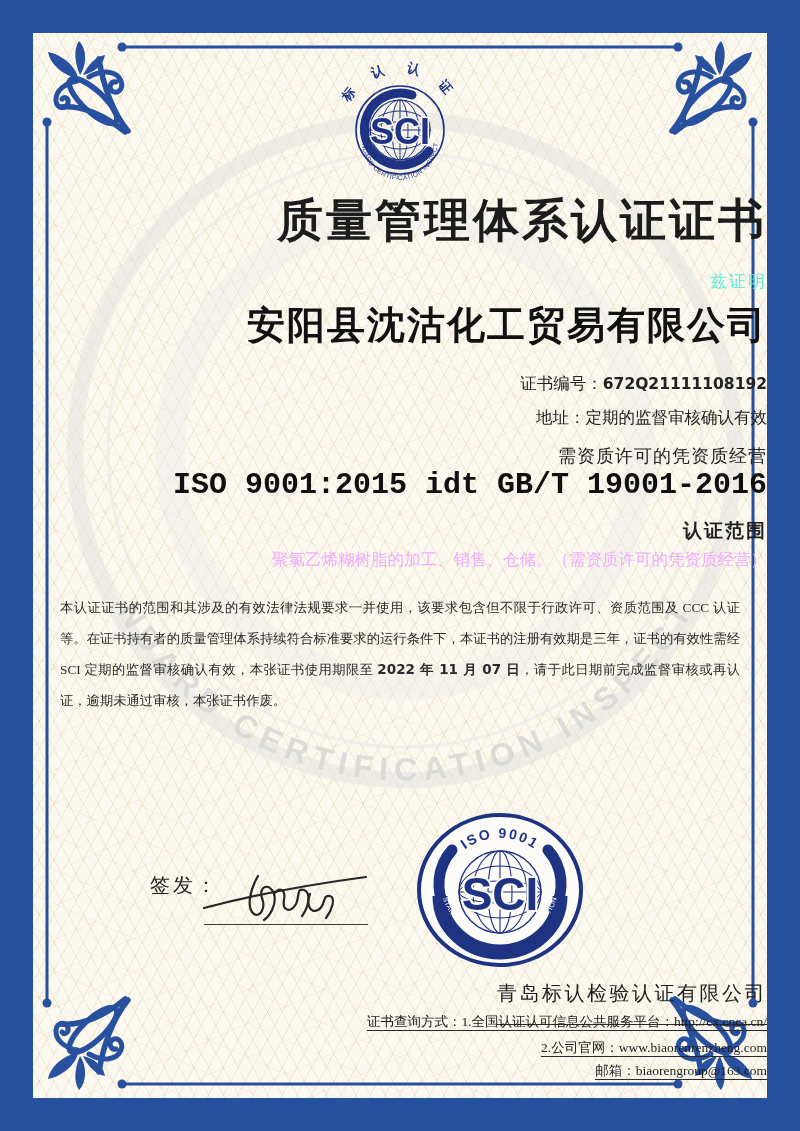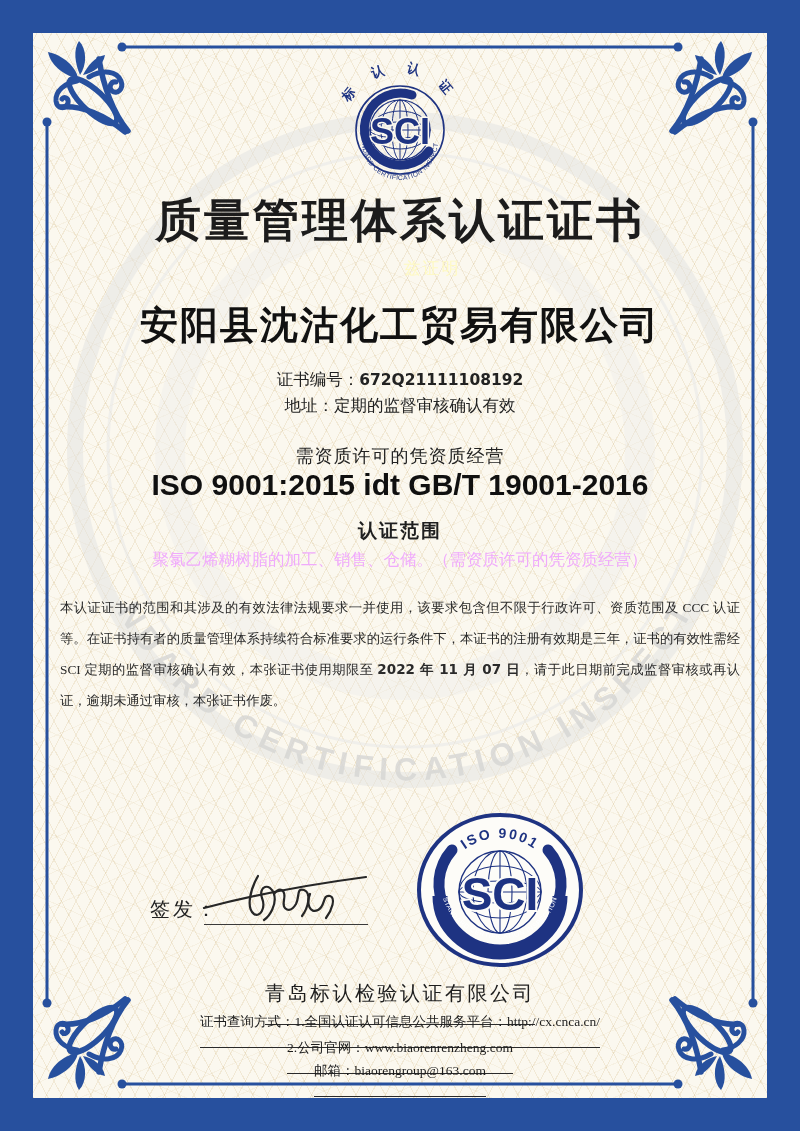--- a/index.html
+++ b/index.html
@@ -14,54 +14,54 @@
     background-image:
       repeating-linear-gradient(62deg,  rgba(203,172,110,.20) 0 1px, transparent 1px 13px),
       repeating-linear-gradient(-62deg, rgba(203,172,110,.20) 0 1px, transparent 1px 13px),
       repeating-linear-gradient(24deg,  rgba(203,172,110,.10) 0 1px, transparent 1px 31px),
       repeating-linear-gradient(-24deg, rgba(203,172,110,.10) 0 1px, transparent 1px 31px);
     background-color:#fbf8ef;
   }
   .watermark { position:absolute; left:50px; top:100px; pointer-events:none; }
   .frame-deco { position:absolute; left:0; top:0; pointer-events:none; }
 
-  .abs { position:absolute; left:33px; width:734px; text-align:center; color:#1f1f1f; }
+  .abs { position:absolute; left:33px; width:734px; text-align:right; color:#1f1f1f; }
 
   .title { top:190px; font-size:46px; font-weight:900; letter-spacing:3px; color:#1c1c1c; }
-  .certify { top:257px; font-size:17px; color:#fef9c3; letter-spacing:2px;margin-left:32px; }
+  .certify { top:270px; font-size:17px; color:#5eead4; letter-spacing:2px; }
   .company { top:300px; font-size:38px; font-weight:700; letter-spacing:2px; color:#111; }
 
-  .info-block { top:367px; font-size:16.5px; line-height:26px; color:#222; }
+  .info-block { top:367px; font-size:16.5px; line-height:33px; color:#222; }
   .info-row .val { font-family:"DejaVu Sans","Liberation Sans",sans-serif; font-weight:700; font-size:15.5px; }
 
   .std-intro { top:444px; font-size:18px; letter-spacing:1px; color:#222; }
   .iso-line { top:468px; font-size:30px; font-weight:700;
-              font-family:Liberation Sans, sans-serif; color:#101010; }
+              font-family:Liberation Mono, monospace; color:#101010; }
   .scope-title { top:518px; font-size:19px; font-weight:700; letter-spacing:2px; }
   .scope-text { top:549px; font-size:16.5px; color:#f0abfc; }
 
   .terms { top:592px; left:60px; width:680px; font-size:13.3px; line-height:31px;
            text-align:justify; color:#2a2a2a; position:absolute; }
   .terms b { font-family:"DejaVu Sans","Liberation Sans",sans-serif; font-size:13.5px; }
 
   .validity { top:672px; font-size:17.5px; font-weight:700; color:#101010; }
   .validity-num { font-family:"DejaVu Sans","Liberation Sans",sans-serif; }
 
-  .sign-label { position:absolute; left:150px; top:896px; font-size:20px; color:#222; letter-spacing:3px; }
+  .sign-label { position:absolute; left:150px; top:872px; font-size:20px; color:#222; letter-spacing:3px; }
   .sign-line { position:absolute; left:204px; top:924px; width:164px; height:0;
                border-bottom:1.6px solid #3a3a3a; }
   .sign-svg { position:absolute; left:198px; top:862px; }
 
   .bottom-logo { position:absolute; left:412px; top:806px; }
   .top-logo { position:absolute; left:306px; top:54px; }
 
   .issuer { top:980px; font-size:20px; letter-spacing:2.5px; color:#1d1d1d; }
   .issuer span { border-bottom:1.5px solid #2a2a2a; padding-bottom:20px; }
   .query { font-size:13.5px; color:#1d1d1d; }
-  .query span { border-bottom:1px solid #2a2a2a; padding-bottom:18px; }
+  .query span { border-bottom:1px solid #2a2a2a; padding-bottom:1px; }
   .q1 { top:1013px; } .q2 { top:1039px; } .q3 { top:1062px; }
 </style>
 </head>
 <body>
 
 <div class="cert-frame">
   <div class="cert-paper"></div>
 
   <svg class="watermark" width="700" height="720" viewBox="0 0 700 720">
     <circle cx="355" cy="350" r="330" fill="none" stroke="#e4e4e2" stroke-width="16" opacity="0.55"></circle>

